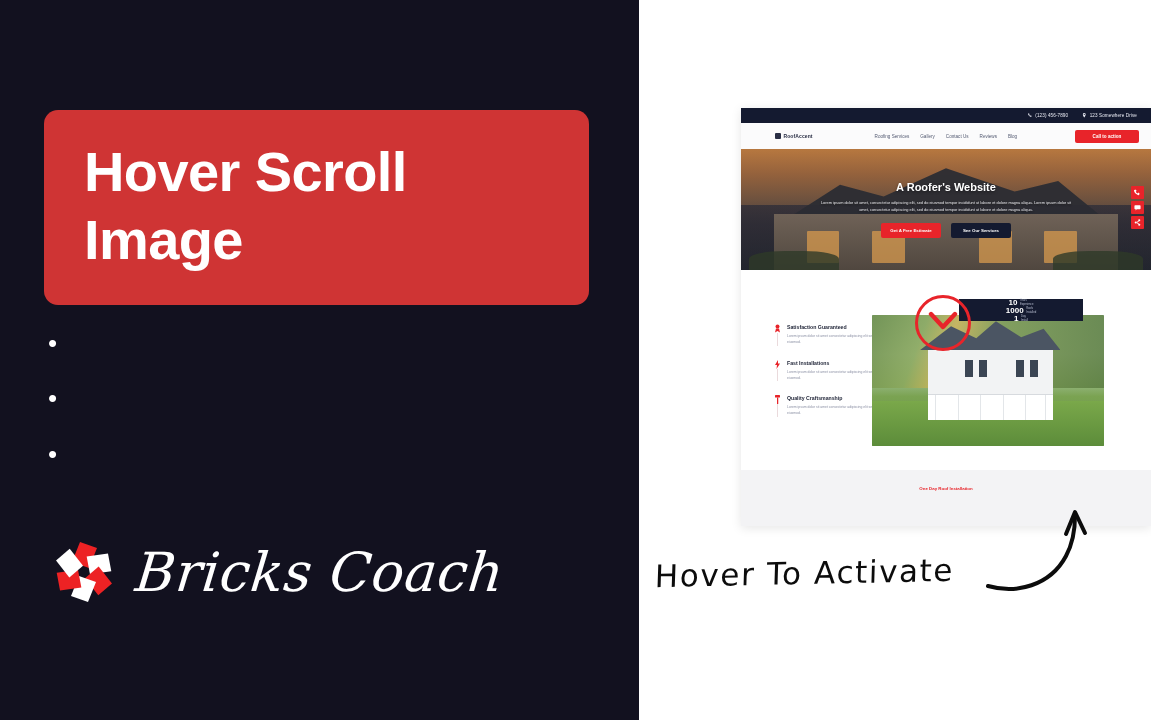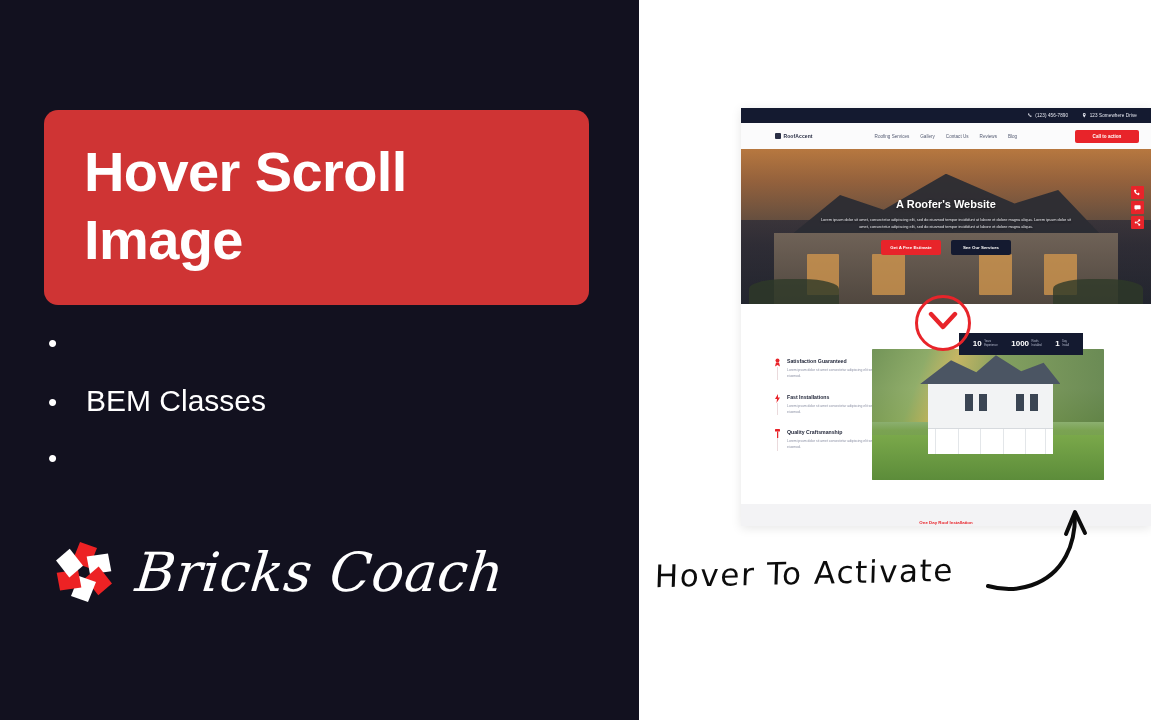--- a/index.html
+++ b/index.html
@@ -133,21 +133,21 @@
     padding: 4px 0;
     width: 64px;
     text-align: center;
     border-radius: 2px;
     font-weight: 600;
   }
 
   
   .hero {
     position: relative;
-    height: 155px;
+    height: 121px;
     background:
       linear-gradient(180deg, rgba(25,27,45,.52), rgba(25,27,45,.58)),
       linear-gradient(180deg, #8b6f57 0%, #6d5a4c 38%, #4a4340 62%, #2f3330 100%);
     overflow: hidden;
   }
   .hero .sky {
     position: absolute; left:0; top:0; width:100%; height:46%;
     background: linear-gradient(180deg, #c9813f 0%, #a2683c 45%, #6d5340 100%);
     opacity: .85;
   }
@@ -235,20 +235,21 @@
   .photo-card .pcol{ position:absolute; top:0; width:1px; height:100%; background:#e3e6e9;}
   .photo-card .shutter{ position:absolute; width:3.5%; height:13%; background:#3b4553; top:34%;}
 
   .stats {
     position: absolute; left: 218px; top: 29px;
     width: 124px; height: 22px;
     background: #141a30;
     display: flex; align-items: center; justify-content: space-around;
     padding: 0 7px;
     z-index: 4;
+    flex-direction: column;
   }
   .stat { display: flex; align-items: center; gap: 2.5px; }
   .stat .num { color: #ffffff; font-size: 8px; font-weight: 700; line-height: 1; }
   .stat .lbl { color: #b9bfd2; font-size: 2.7px; line-height: 1.5; white-space: pre-line; }
 
   
   .cta-sec {
     background: #f3f3f5;
     height: 64px;
     padding-top: 16px;
@@ -313,21 +314,20 @@
       <h1>Hover Scroll
 Image</h1>
     </div>
 
     <ul class="bullets">
       <li>
         <span class="dot">•</span>
       </li>
       <li>
         <span class="dot">•</span>
-        <span>BEM Classes</span>
       </li>
       <li>
         <span class="dot">•</span>
       </li>
     </ul>
 
     <div class="brand">
       <span class="brand-mark">
         <svg viewBox="0 0 72 76" xmlns="http://www.w3.org/2000/svg">
           <g transform="translate(36,38)">

